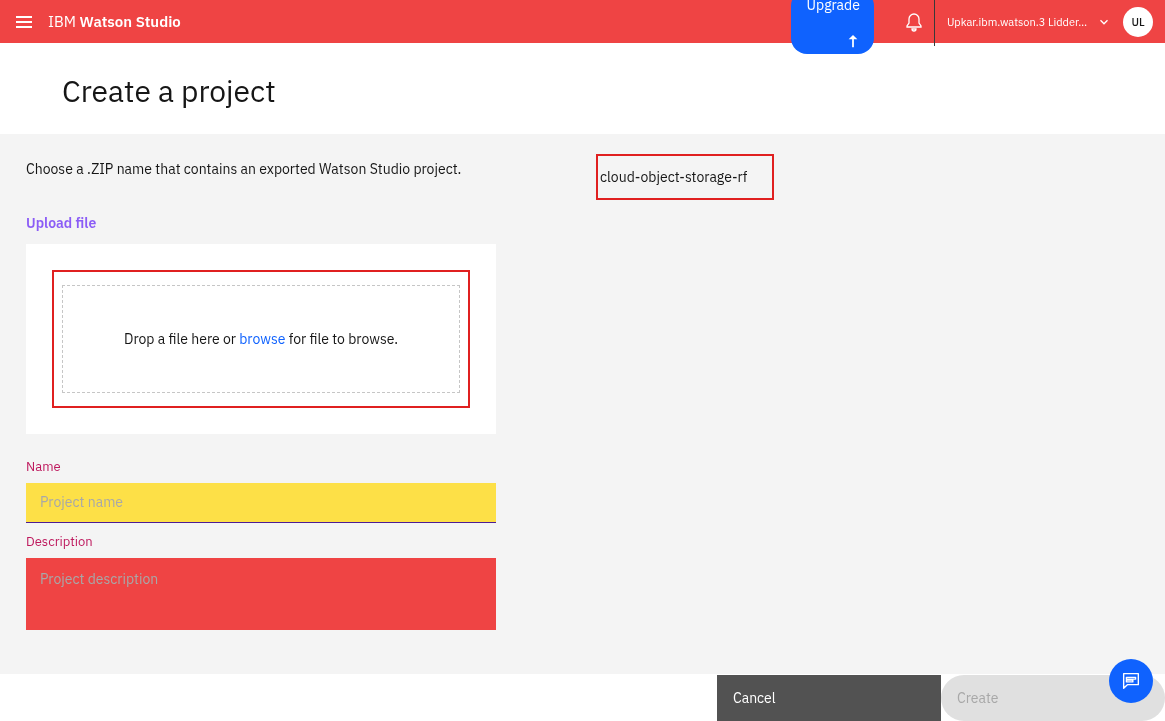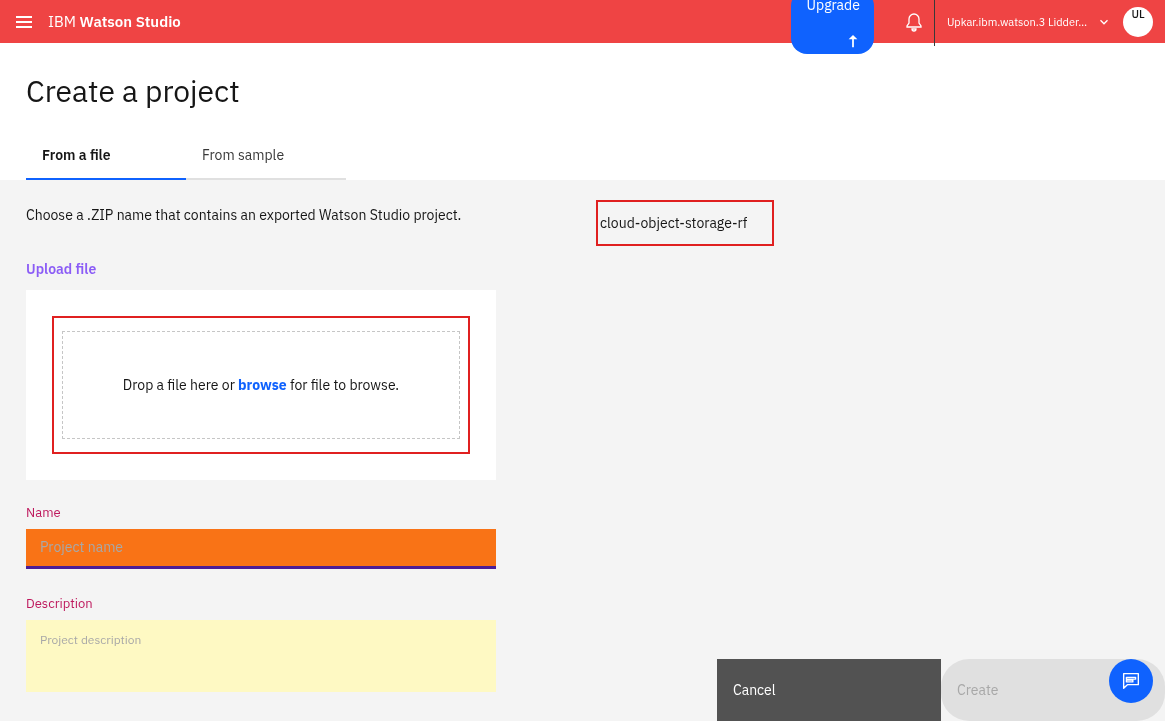--- a/index.html
+++ b/index.html
@@ -13,54 +13,54 @@
     .brand-prod { font-weight: 600; }
     .spacer { flex: 1; }
     .upgrade-btn { background: #0f62fe; color: #fff; border: none; border-radius: 16px; padding: 6px 14px 6px 16px; font-size: 14px; display: flex; align-items: flex-end; gap: 20px; cursor: pointer; margin-right: 20px; flex-direction: column; }
     .upgrade-btn svg { width: 14px; height: 14px; fill: #fff; }
     .bell { width: 40px; height: 49px; display: flex; align-items: center; justify-content: center; cursor: pointer; }
     .bell svg { width: 20px; height: 20px; fill: #fff; }
     .vdiv { width: 1px; height: 49px; background: #393939; }
     .userbox { display: flex; align-items: center; padding: 0 12px; gap: 10px; cursor: pointer; }
     .userbox span { font-size: 11px; color: #fff; max-width: 190px; overflow: hidden; text-overflow: ellipsis; white-space: nowrap; }
     .userbox svg { width: 14px; height: 14px; fill: #fff; }
-    .avatar { width: 30px; height: 30px; border-radius: 50%; background: #fff; color: #161616; display: flex; justify-content: center; font-size: 11px; font-weight: 500; margin: 0 12px 0 0; }
+    .avatar { width: 30px; height: 30px; border-radius: 50%; background: #fff; color: #161616; display: flex; align-items: center; justify-content: center; font-size: 11px; font-weight: 500; margin: 0 12px 0 0; }
 
-    .page { padding: 28px 0 0 0; background: #fff; }
+    .page { padding: 28px 0 0 0; background: #fff; margin-left: 36px; }
     .page-title { font-size: 30px; font-weight: 400; color: #161616; padding: 0 26px 24px 26px; }
 
     .tabs { display: flex; padding: 0 26px; border-bottom: none; }
     .tab { padding: 12px 20px 14px 16px; font-size: 14px; color: #393939; cursor: pointer; border-bottom: 2px solid #e0e0e0; min-width: 160px; }
     .tab.active { font-weight: 600; color: #161616; border-bottom: 2px solid #0f62fe; }
 
     .content { background: #f4f4f4; padding: 20px 26px 40px 26px; display: flex; gap: 100px; min-height: 500px; }
     .left-col { width: 470px; }
     .right-col { flex: 1; }
 
     .intro { font-size: 14px; color: #161616; margin: 6px 0 34px 0; line-height: 1.4; }
 
     .section-label { font-size: 14px; font-weight: 600; color: #8b5cf6; margin-bottom: 12px; }
     .field-label { font-size: 13px; color: #be185d; margin-bottom: 8px; }
 
     .upload-box { background: #fff; padding: 26px; margin-bottom: 24px; }
     .upload-box-hl { border: 2px solid #e02020; padding: 13px 8px; }
     .dropzone { border: 1px dashed #c6c6c6; height: 108px; display: flex; align-items: center; justify-content: center; font-size: 14px; color: #161616; }
-    .dropzone a { color: #0f62fe; text-decoration: none; font-weight: bold; }
+    .dropzone a { color: #0f62fe; text-decoration: none; }
 
-    .text-input { width: 100%; height: 40px; border: none; border-bottom: 3px solid #4c1d95; background: #f97316; padding: 0 14px; font-size: 14px; color: #161616; outline: none; margin-bottom: 26px; }
+    .text-input { width: 100%; height: 40px; border: none; border-bottom: 1px solid #4c1d95; background: #fde047; padding: 0 14px; font-size: 14px; color: #161616; outline: none; margin-bottom: 10px; }
     .text-input::placeholder { color: #a8a8a8; }
 
-    .textarea { width: 100%; height: 72px; border: none; background: #fef9c3; padding: 12px 14px; font-size: 12px; color: #161616; outline: none; resize: none; }
+    .textarea { width: 100%; height: 72px; border: none; background: #ef4444; padding: 12px 14px; font-size: 14px; color: #161616; outline: none; resize: none; }
     .textarea::placeholder { color: #a8a8a8; }
 
     .storage-label { font-size: 14px; font-weight: 600; color: #161616; margin-bottom: 18px; }
     .storage-sel { border: 2px solid #e02020; padding: 12px 2px; width: 178px; font-size: 14px; color: #161616; background: #f4f4f4; }
 
     .footer-btns { position: absolute; bottom: 0; right: 0; display: flex; }
-    .btn { width: 224px; height: 62px; border: none; font-size: 14px; text-align: left; padding: 0 16px; cursor: pointer; }
+    .btn { width: 224px; height: 46px; border: none; font-size: 14px; text-align: left; padding: 0 16px; cursor: pointer; }
     .btn-cancel { background: #525252; color: #fff; }
     .btn-create { background: #e0e0e0; color: #a8a8a8; cursor: not-allowed; border-radius: 28px; }
 
     .chat-fab { position: absolute; bottom: 18px; right: 12px; width: 44px; height: 44px; border-radius: 50%; background: #0f62fe; display: flex; align-items: center; justify-content: center; }
     .chat-fab svg { width: 22px; height: 22px; fill: #fff; }
   </style>
 </head>
 <body>
 
 <div class="header">
@@ -92,28 +92,20 @@
         <path d="M4 6l4 4 4-4" fill="none" stroke="#fff" stroke-width="1.5"></path>
       </svg>
   </div>
   <div class="avatar">
     <span>UL</span>
   </div>
 </div>
 
 <div class="page">
   <h1 class="page-title">Create a project</h1>
-  <div class="tabs">
-    <div class="tab active">
-      <span>From a file</span>
-    </div>
-    <div class="tab">
-      <span>From sample</span>
-    </div>
-  </div>
 </div>
 
 <div class="content">
   <div class="left-col">
     <p class="intro">Choose a .ZIP name that contains an exported Watson Studio project.</p>
 
     <div class="section-label">Upload file</div>
     <div class="upload-box">
       <div class="upload-box-hl">
         <div class="dropzone">

